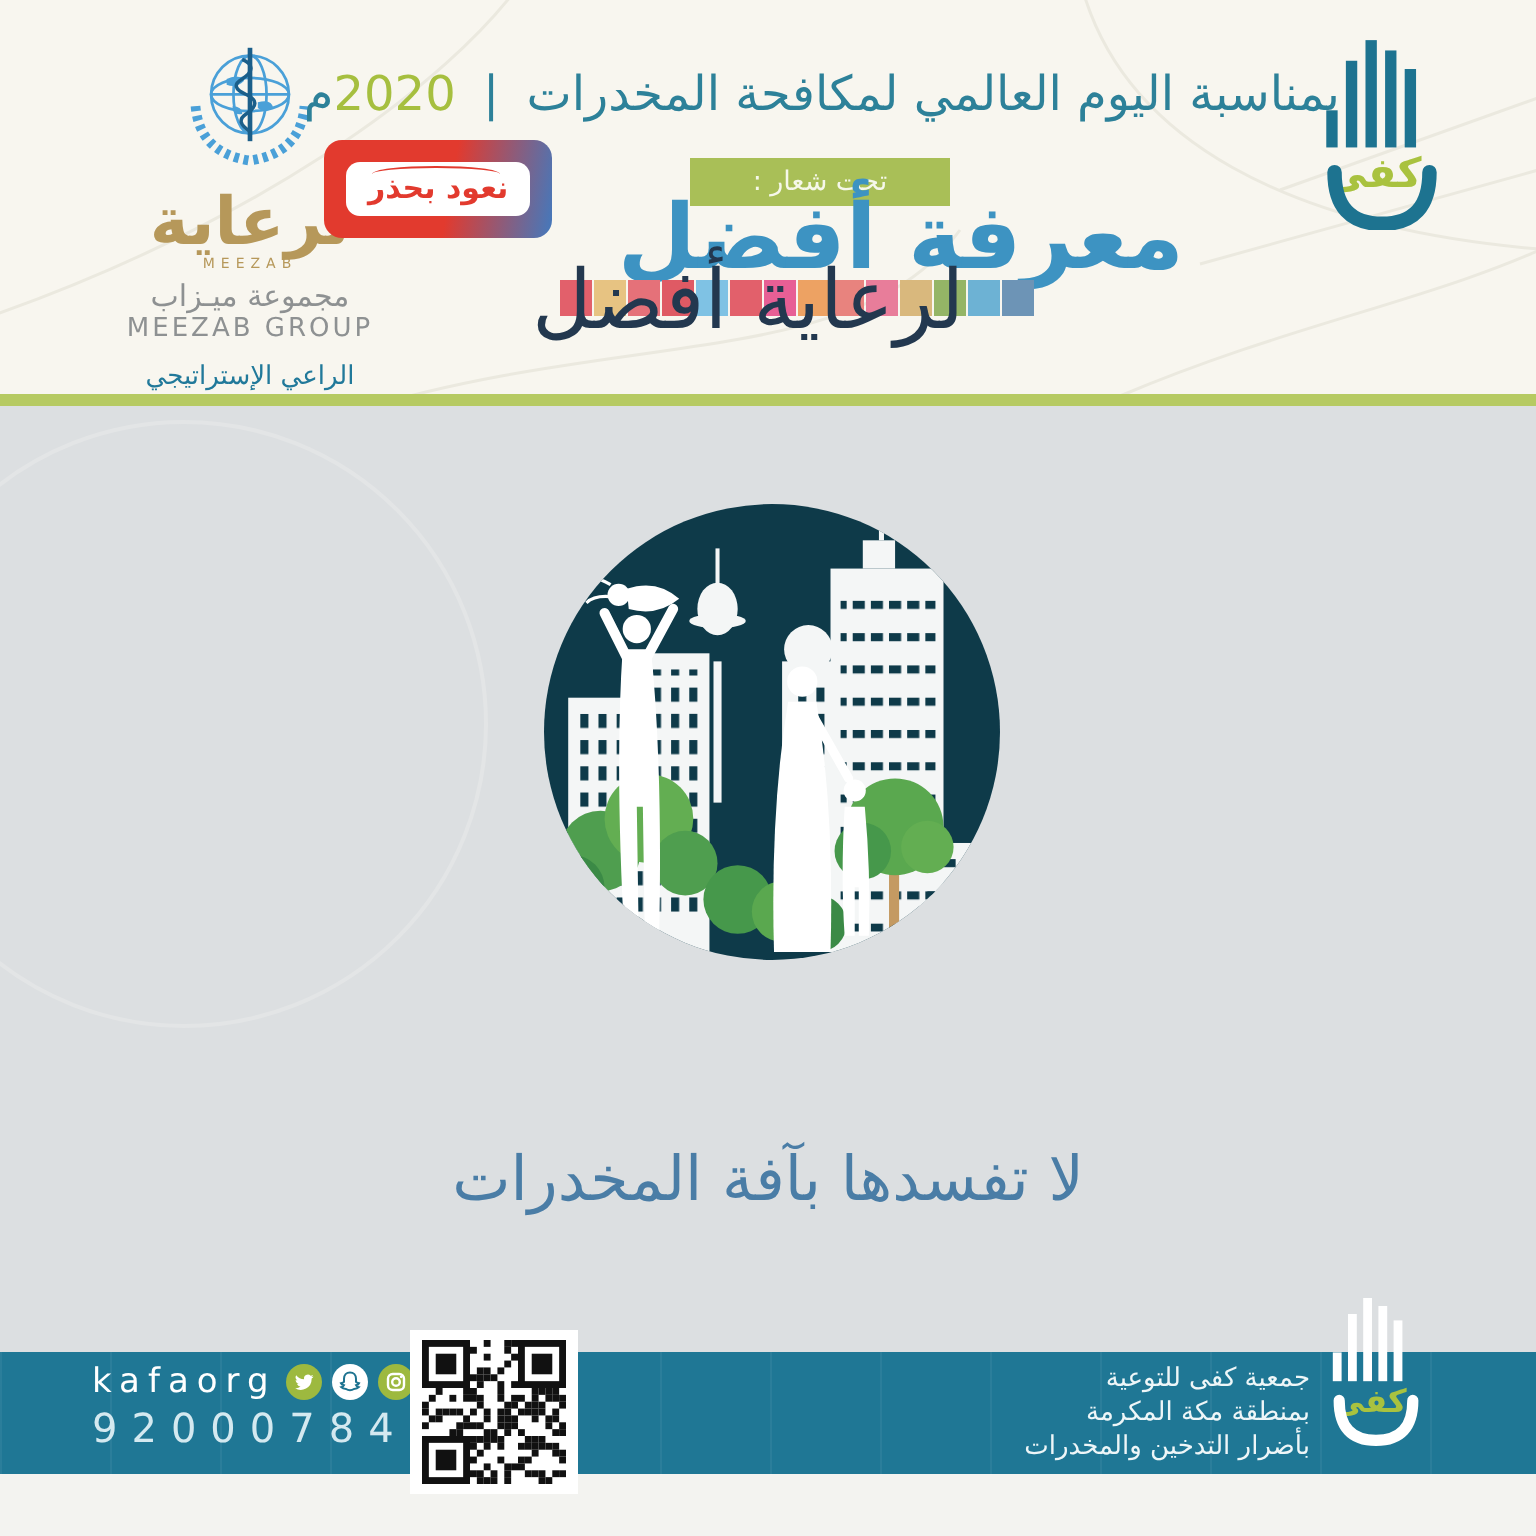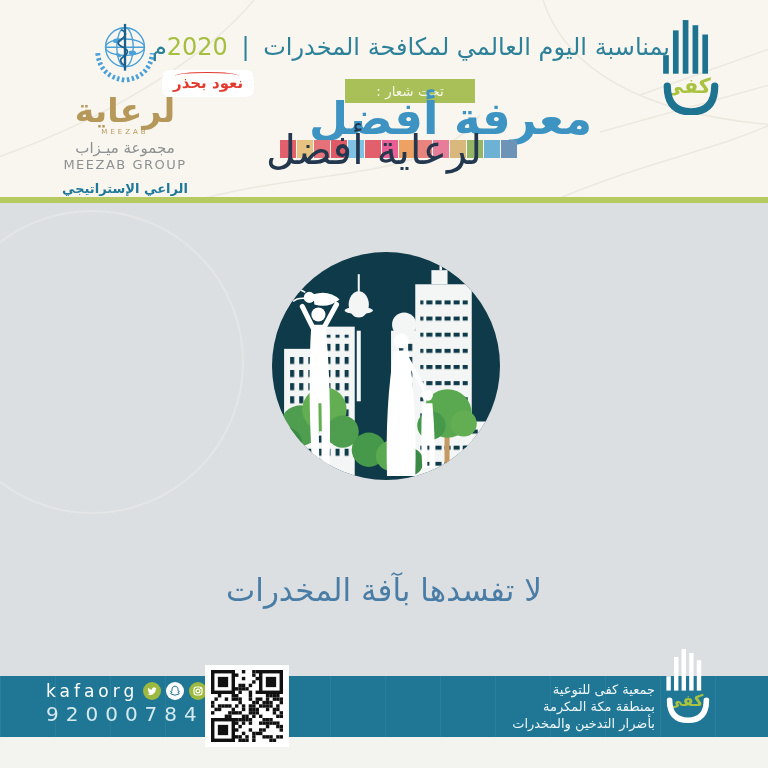--- a/index.html
+++ b/index.html
@@ -9,31 +9,31 @@
   
   .bg-decor{position:absolute;inset:0;pointer-events:none;}
 
   
   .sponsor{position:absolute;left:40px;top:20px;width:170px;text-align:center;}
   .who-logo{display:block;margin:0 auto;}
   .meezab-callig{font-size:33px;font-weight:bold;color:#b6985a;line-height:1;margin-top:2px;}
   .meezab-small{font-size:7px;letter-spacing:3px;color:#b6985a;margin-top:1px;}
   .group-ar{font-size:15px;color:#8e9192;margin-top:3px;}
   .group-en{font-size:13px;letter-spacing:1.5px;color:#8e9192;}
-  .role{font-size:13px;font-weight:bold;color:#21799a;margin-top:9px;}
+  .role{font-size:13px;font-weight:normal;color:#21799a;margin-top:9px;}
 
   
   .header-line{position:absolute;left:155px;top:33px;width:515px;text-align:right;direction:rtl;
     font-size:24px;font-weight:normal;color:#2d8199;white-space:nowrap;}
   .header-line .sep{margin:0 6px;color:#2d8199;}
   .header-line .yd{color:#a6bf3f;}
   .header-line .ys{color:#2d8199;}
 
   
-  .badge-outer{position:absolute;left:162px;top:70px;padding:0;border-radius:9px;
+  .badge-outer{position:absolute;left:162px;top:70px;padding:11px;border-radius:9px;
     background:linear-gradient(100deg,#e23a2e 55%,#4379bd 100%);}
   .badge-inner{position:relative;background:#fff;border-radius:7px;padding:4px 11px 5px;
     color:#e23a2e;font-weight:bold;font-size:15px;direction:rtl;white-space:nowrap;}
   .badge-inner::before{content:"";position:absolute;top:2px;left:14%;width:70%;height:7px;
     border-top:1.5px solid #e23a2e;border-radius:50%;}
 
   
   .under-slogan{position:absolute;left:345px;top:79px;width:130px;height:24px;background:#a9bf57;
     color:#f6f8ea;font-size:13.5px;direction:rtl;text-align:center;line-height:24px;}
 

